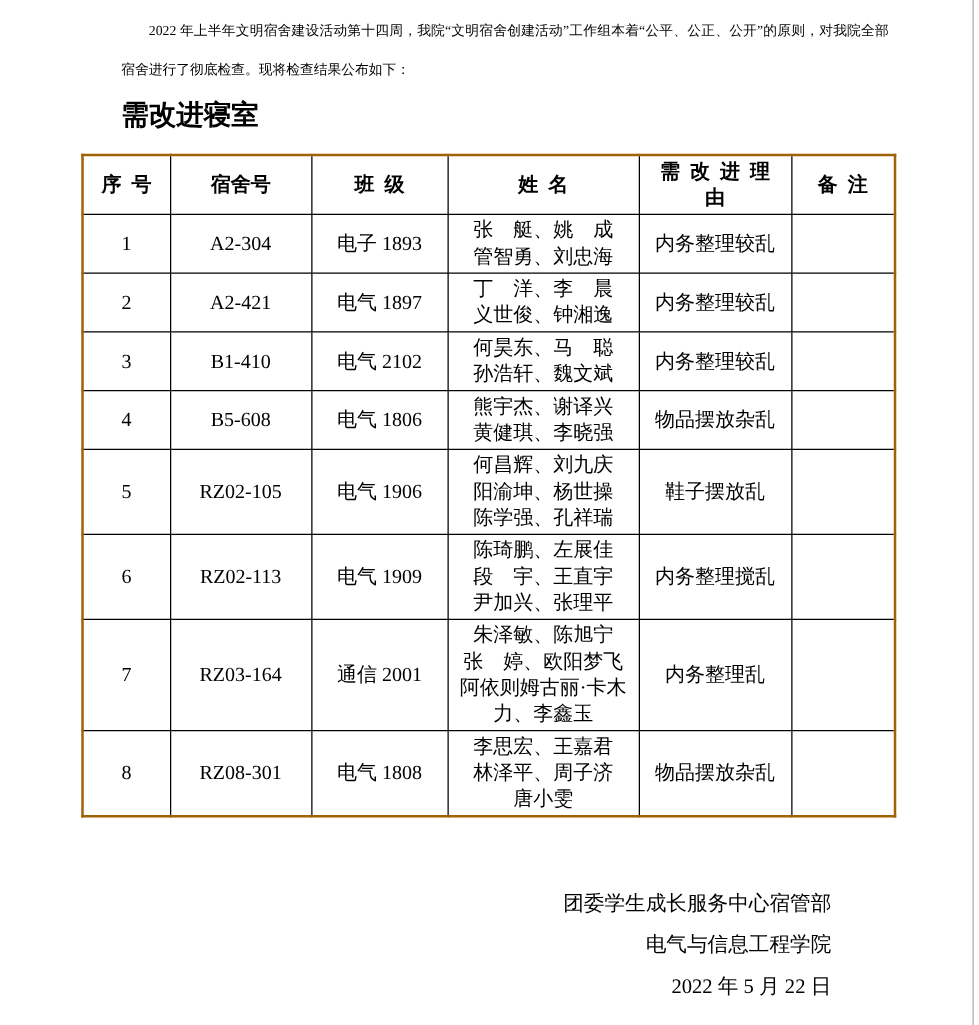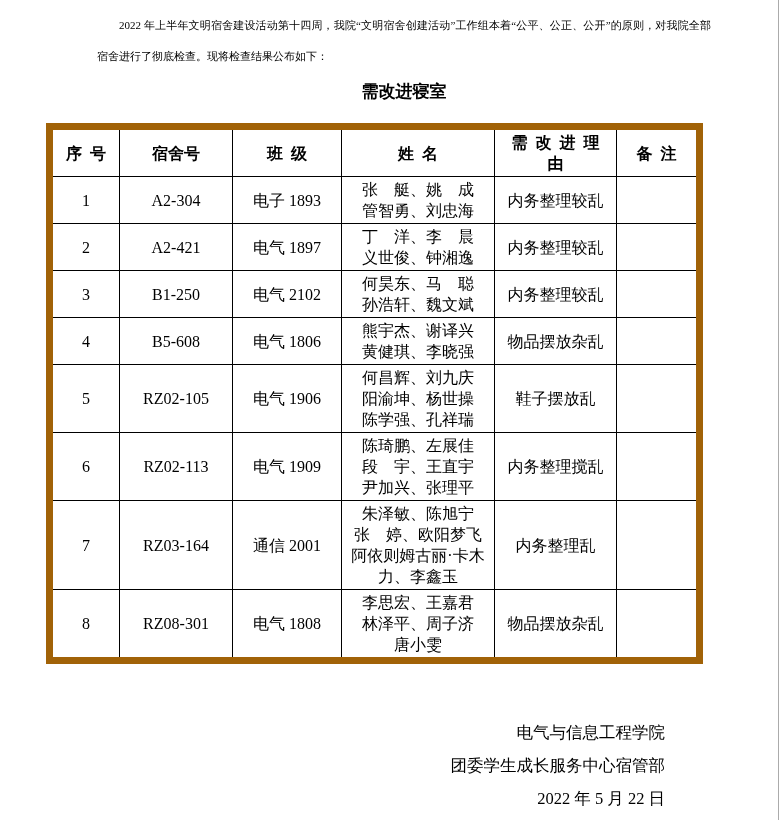--- a/index.html
+++ b/index.html
@@ -26,31 +26,30 @@
   .intro {
     margin: 10px 72px 0 97px;
     font-size: 11px;
     line-height: 31px;
     text-align: justify;
     text-justify: inter-ideograph;
     text-indent: 2em;
   }
   .doc-title {
     margin: 8px 72px 0 97px;
-    text-align: center;
-    font-size: 17px;
+    font-size: 22px;
     font-weight: bold;
     line-height: 23px;
   }
   table.results {
     border-collapse: collapse;
     table-layout: fixed;
     width: 650px;
-    margin: 20px 0 0 46px;
-    border: 7px solid #a16207;
+    margin: 20px 0 0 65px;
+    border: 2px solid #a16207;
   }
   table.results th,
   table.results td {
     border: 1px solid #000;
     text-align: center;
     vertical-align: middle;
     font-size: 16px;
     line-height: 21px;
     padding: 2px 1px;
     white-space: pre-line;
@@ -122,21 +121,21 @@
         <td>2</td>
         <td>A2-421</td>
         <td>电气 1897</td>
         <td>丁　洋、李　晨
 义世俊、钟湘逸</td>
         <td>内务整理较乱</td>
         <td></td>
       </tr>
       <tr>
         <td>3</td>
-        <td>B1-250</td>
+        <td>B1-410</td>
         <td>电气 2102</td>
         <td>何昊东、马　聪
 孙浩轩、魏文斌</td>
         <td>内务整理较乱</td>
         <td></td>
       </tr>
       <tr>
         <td>4</td>
         <td>B5-608</td>
         <td>电气 1806</td>
@@ -183,18 +182,18 @@
         <td>李思宏、王嘉君
 林泽平、周子济
 唐小雯</td>
         <td>物品摆放杂乱</td>
         <td></td>
       </tr>
     </tbody>
 </table>
 
 <div class="footer">
+  <div>团委学生成长服务中心宿管部</div>
   <div>电气与信息工程学院</div>
-  <div>团委学生成长服务中心宿管部</div>
   <div>2022 年 5 月 22 日</div>
 </div>
 
 <div class="page-right-edge"></div>
 
 </body></html>

